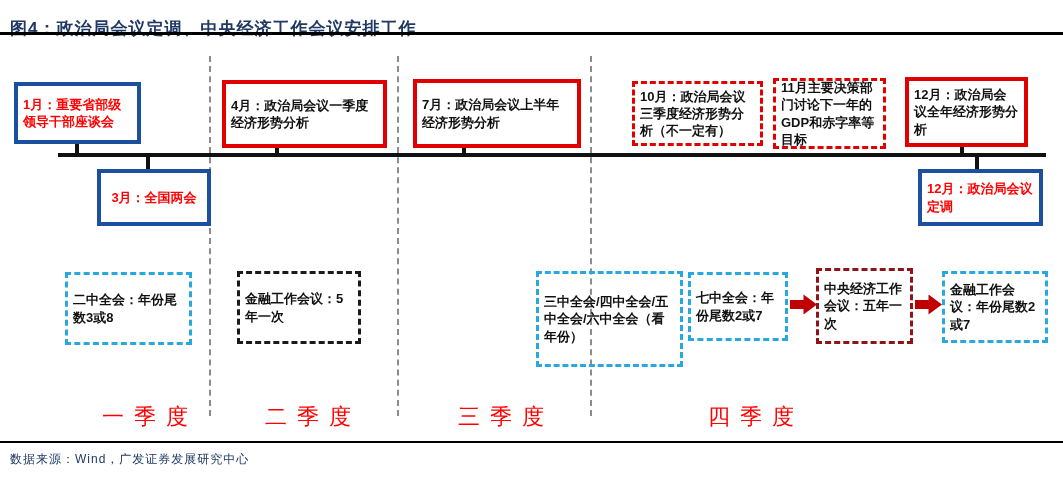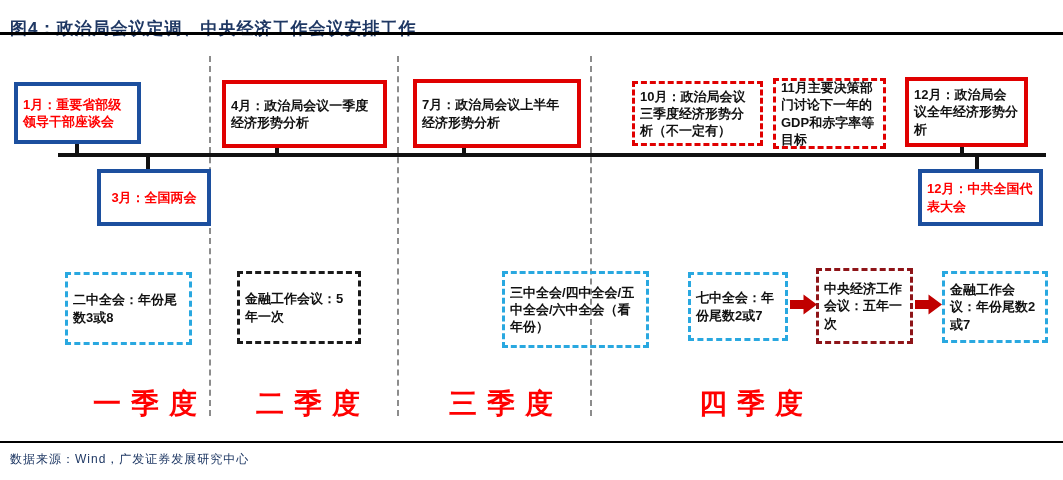--- a/index.html
+++ b/index.html
@@ -30,22 +30,22 @@
   .blue-solid{border:4px solid var(--blue-border);}
   .red-solid{border:4px solid var(--red-border);}
   .red-dashed{border:3px dashed var(--red-border);}
   .cyan-dashed{border:3px dashed var(--cyan);}
   .black-dashed{border:3px dashed #1a1a1a;}
   .maroon-dashed{border:3px dashed var(--maroon);}
   .text-red{color:var(--bright-red);}
   .text-black{color:var(--ink);}
   .align-left{text-align:left;}
   .quarter{
-    position:absolute; top:385px; transform:translateX(-50%);
-    color:var(--bright-red); font-weight:bold; font-size:28px; letter-spacing:10px;
+    position:absolute; top:402px; transform:translateX(-50%);
+    color:var(--bright-red); font-weight:normal; font-size:22px; letter-spacing:10px;
     white-space:nowrap;
   }
   .arrow{position:absolute; width:27px; height:23px;}
   .arrow polygon{fill:var(--arrow);}
   .source{
     position:absolute; left:10px; top:451px; font-size:12px; color:var(--navy);
     letter-spacing:1px;
   }
 </style>
 </head>
@@ -90,32 +90,32 @@
 
   <div class="box red-dashed text-black align-left" style="left:773px;top:78px;width:113px;height:71px">
     <span>11月主要决策部门讨论下一年的GDP和赤字率等目标</span>
   </div>
 
   <div class="box red-solid text-black align-left" style="left:905px;top:77px;width:123px;height:70px">
     <span>12月：政治局会议全年经济形势分析</span>
   </div>
 
   <div class="box blue-solid text-red" style="left:918px;top:169px;width:125px;height:57px">
-    <span>12月：中共全国代表大会</span>
+    <span>12月：政治局会议定调</span>
   </div>
 
   <div class="box cyan-dashed text-black" style="left:65px;top:272px;width:127px;height:73px">
     <span>二中全会：年份尾数3或8</span>
   </div>
 
   <div class="box black-dashed text-black" style="left:237px;top:271px;width:124px;height:73px">
     <span>金融工作会议：5年一次</span>
   </div>
 
-  <div class="box cyan-dashed text-black" style="left:502px;top:271px;width:147px;height:77px">
+  <div class="box cyan-dashed text-black" style="left:536px;top:271px;width:147px;height:96px">
     <span>三中全会/四中全会/五中全会/六中全会（看年份）</span>
   </div>
 
   <div class="box cyan-dashed text-black" style="left:688px;top:272px;width:100px;height:69px">
     <span>七中全会：年份尾数2或7</span>
   </div>
 
   <svg class="arrow" style="left:790px;top:293px" viewBox="0 0 30 24">
     <polygon points="0,7 15,7 15,1 30,12 15,23 15,17 0,17"></polygon>
   </svg>

